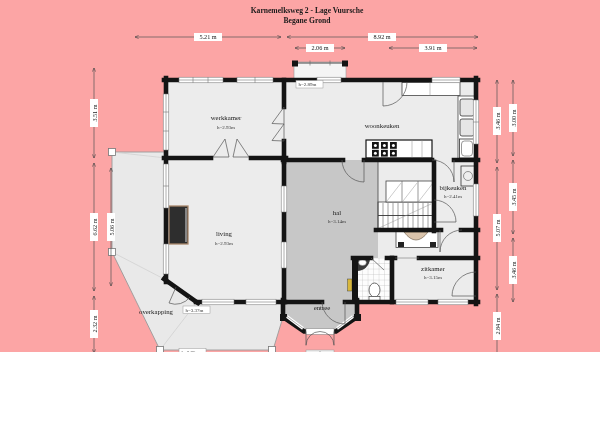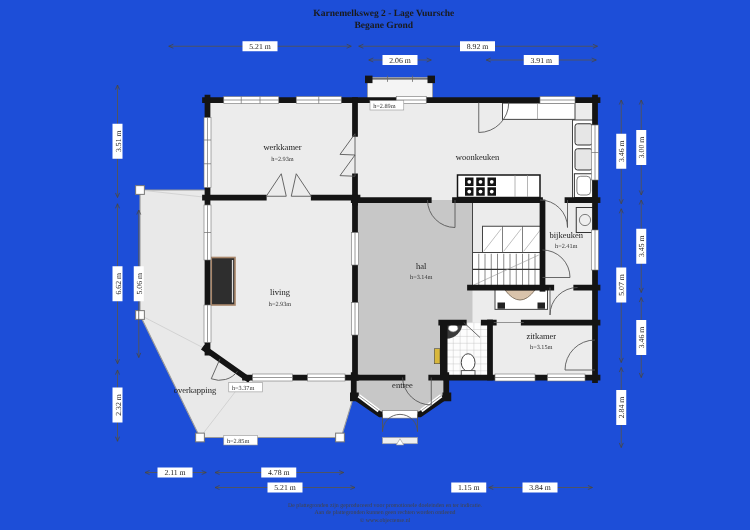--- a/index.html
+++ b/index.html
@@ -1,16 +1,16 @@
 <!DOCTYPE html>
 <html><head>
 <meta charset="utf-8">
 <style>
   html,body{margin:0;padding:0;background:#fff;}
-  #stage{position:relative;width:600px;height:424px;background:#1d4ed8;overflow:hidden;}
+  #stage{position:relative;width:600px;height:352px;background:#fca5a5;overflow:hidden;}
   svg{position:absolute;left:0;top:0;font-family:"Liberation Serif", serif;}
   text{fill:#1a1a1a;}
   .roomname{font-size:6.8px;}
   .roomh{font-size:5px;fill:#333;}
   .dimtxt{font-size:6.2px;fill:#222;}
   .titletxt{font-size:7.6px;font-weight:bold;}
   .foottxt{font-size:4.7px;fill:#444;}
   .hbox{fill:#fff;stroke:#999;stroke-width:0.5;}
   .wall{stroke:#141414;stroke-width:4.6;fill:none;stroke-linecap:square;}
   .thinwall{stroke:#444;stroke-width:0.8;fill:none;}

